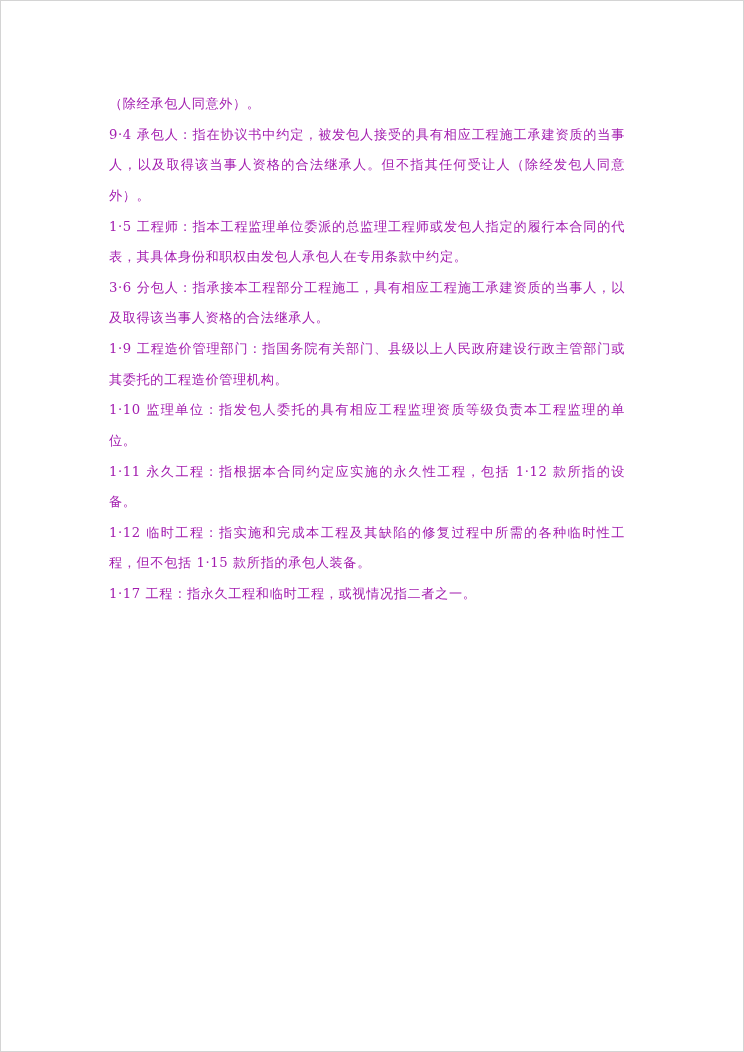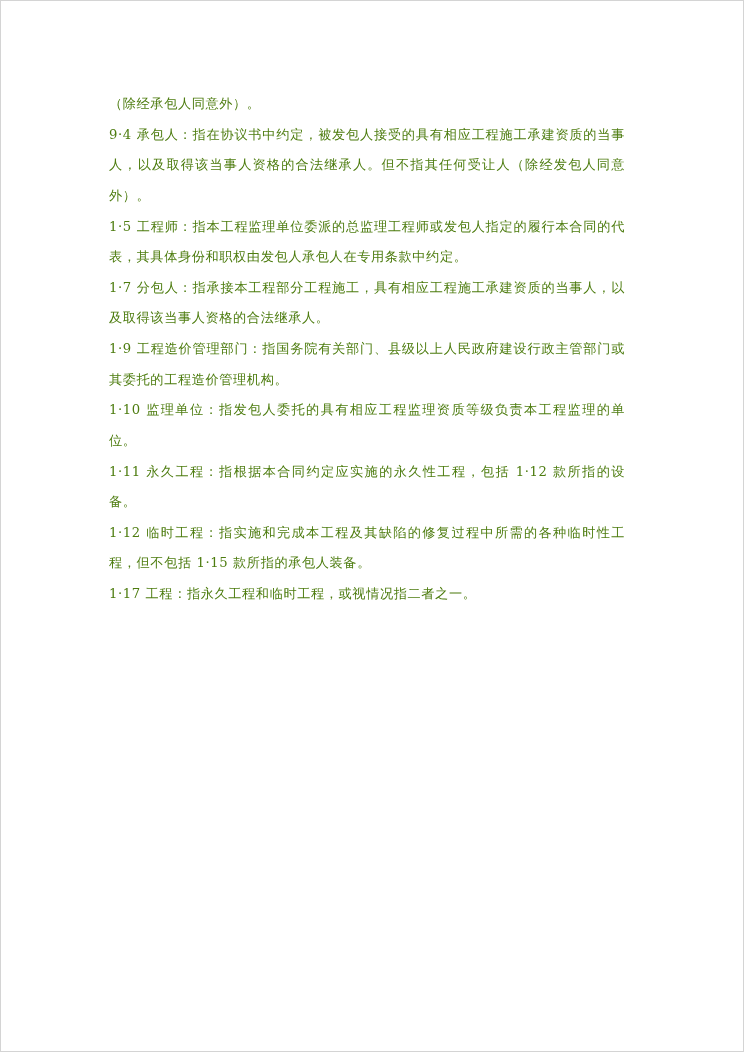--- a/index.html
+++ b/index.html
@@ -20,35 +20,35 @@
   .content {
     position: absolute;
     left: 108px;
     top: 88px;
     width: 528px;
   }
   .para {
     font-family: "DejaVu Serif", "Liberation Serif", serif;
     font-size: 13.2px;
     line-height: 2.32;
-    color: #4d7c0f;
+    color: #a21caf;
     text-align: justify;
     letter-spacing: 0.6px;
     margin: 0 12px 0.0px 0;
     word-break: break-all;
   }
 </style>
 </head>
 <body>
 
 <div class="page">
   <div class="content">
     <p class="para">（除经承包人同意外）。</p>
     <p class="para">9·4 承包人：指在协议书中约定，被发包人接受的具有相应工程施工承建资质的当事人，以及取得该当事人资格的合法继承人。但不指其任何受让人（除经发包人同意外）。</p>
     <p class="para">1·5 工程师：指本工程监理单位委派的总监理工程师或发包人指定的履行本合同的代表，其具体身份和职权由发包人承包人在专用条款中约定。</p>
-    <p class="para">1·7 分包人：指承接本工程部分工程施工，具有相应工程施工承建资质的当事人，以及取得该当事人资格的合法继承人。</p>
+    <p class="para">3·6 分包人：指承接本工程部分工程施工，具有相应工程施工承建资质的当事人，以及取得该当事人资格的合法继承人。</p>
     <p class="para">1·9 工程造价管理部门：指国务院有关部门、县级以上人民政府建设行政主管部门或其委托的工程造价管理机构。</p>
     <p class="para">1·10 监理单位：指发包人委托的具有相应工程监理资质等级负责本工程监理的单位。</p>
     <p class="para">1·11 永久工程：指根据本合同约定应实施的永久性工程，包括 1·12 款所指的设备。</p>
     <p class="para">1·12 临时工程：指实施和完成本工程及其缺陷的修复过程中所需的各种临时性工程，但不包括 1·15 款所指的承包人装备。</p>
     <p class="para">1·17 工程：指永久工程和临时工程，或视情况指二者之一。</p>
   </div>
 </div>
 
 </body></html>

